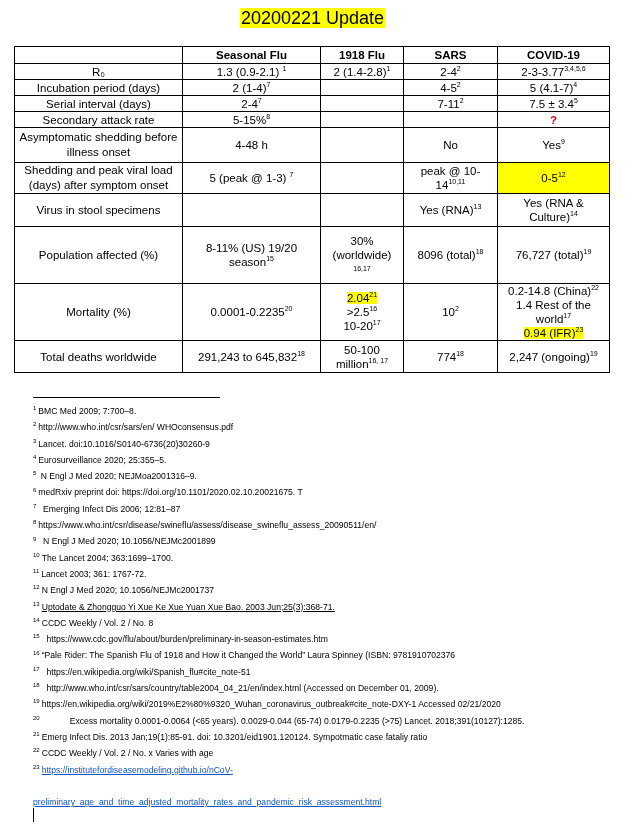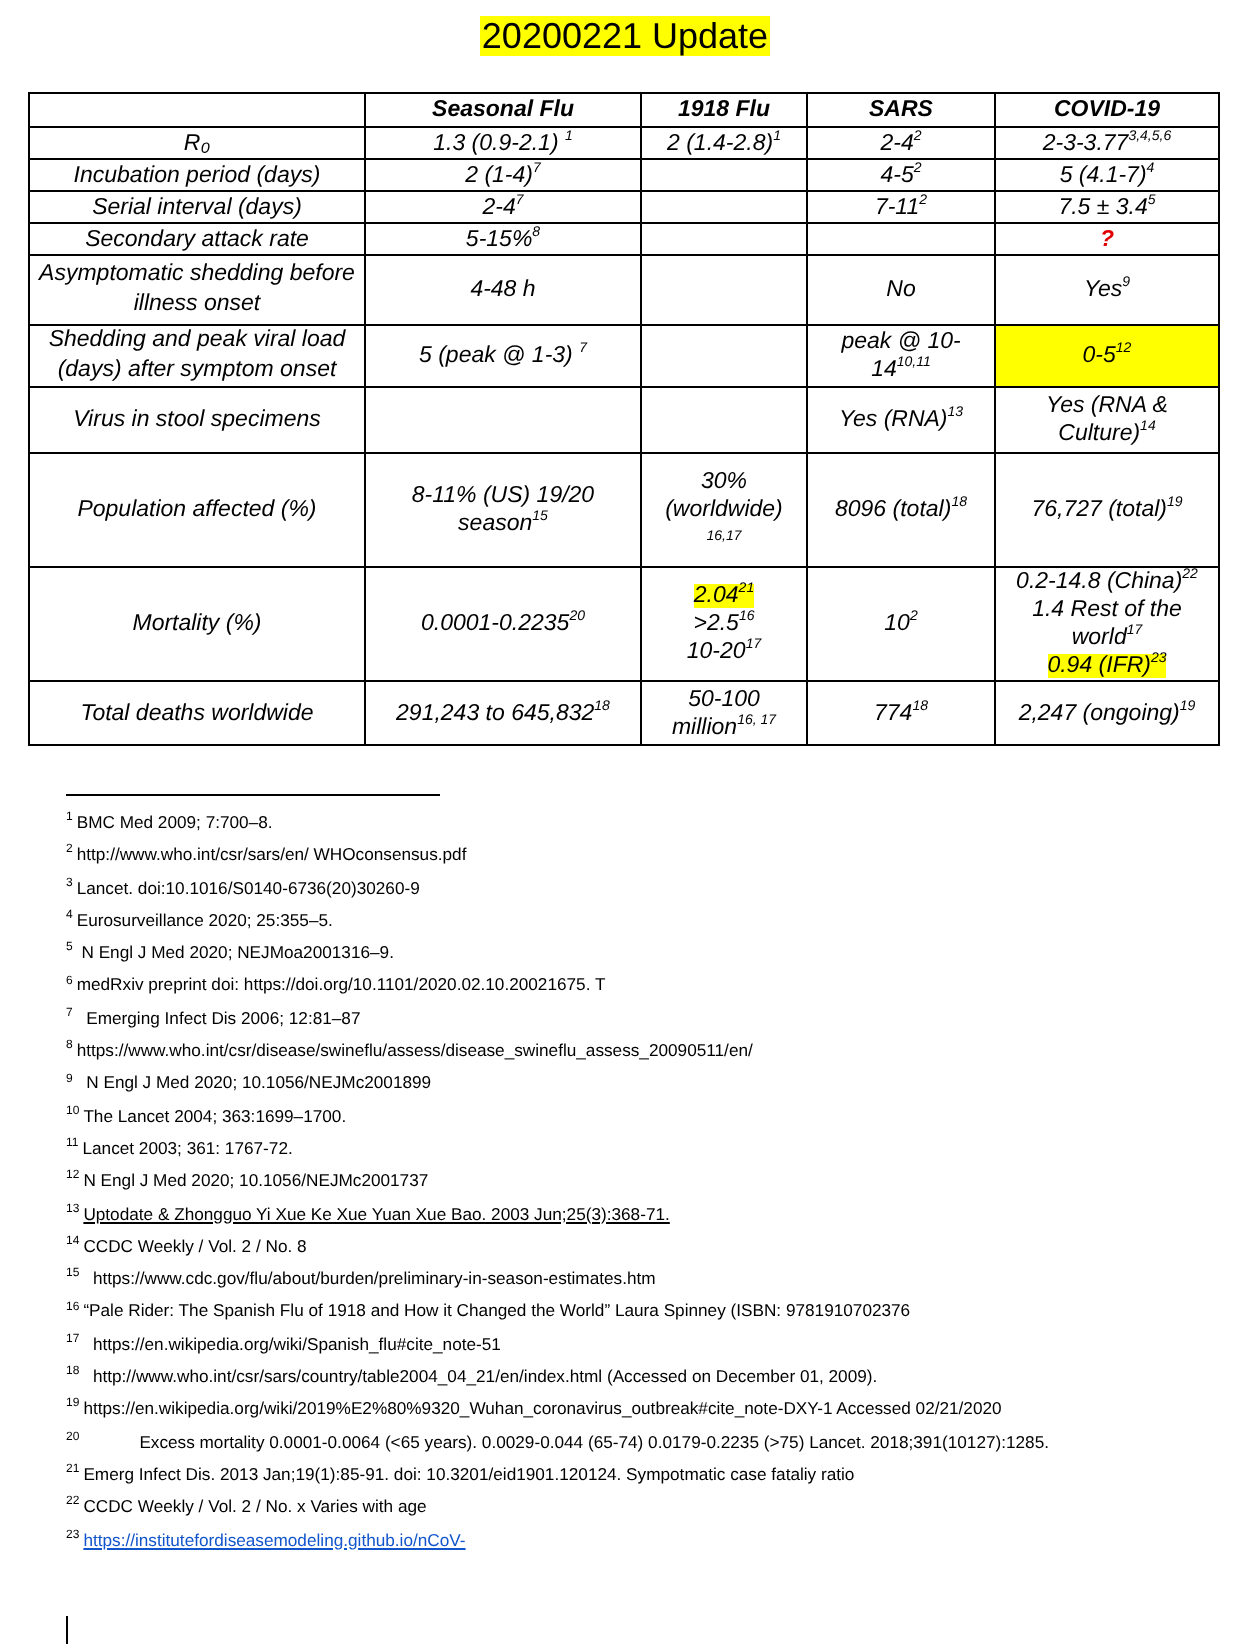--- a/index.html
+++ b/index.html
@@ -14,21 +14,20 @@
   }
   .title span { background: #ffff00; padding: 0 1px; }
   table.cmp {
     position: absolute; top: 46px; left: 14px; width: 595px;
     border-collapse: collapse; table-layout: fixed;
     font-size: 11.5px; line-height: 14px;
   }
   table.cmp td, table.cmp th {
     border: 1.3px solid #000; text-align: center; vertical-align: middle;
     padding: 0 3px;
-    font-style: italic;
   }
   table.cmp th { font-weight: bold; height: 16px; }
   table.cmp sup { font-size: 7px; line-height: 0; vertical-align: super; }
   .hl { background: #ffff00; }
   .cell-hl { background: #ffff00; }
   .red { color: #e00000; font-weight: bold; }
   .small { font-size: 7px; }
   .sep {
     position: absolute; top: 397px; left: 33px; width: 187px; height: 0;
     border-top: 1px solid #000;
@@ -167,16 +166,16 @@
     <li><sup>13</sup><span style="white-space: pre; text-decoration: underline;">Uptodate &amp; Zhongguo Yi Xue Ke Xue Yuan Xue Bao. 2003 Jun;25(3):368-71.</span></li>
     <li><sup>14</sup><span style="white-space: pre;">CCDC Weekly / Vol. 2 / No. 8</span></li>
     <li><sup>15</sup><span style="white-space: pre;">  https://www.cdc.gov/flu/about/burden/preliminary-in-season-estimates.htm</span></li>
     <li><sup>16</sup><span style="white-space: pre;">“Pale Rider: The Spanish Flu of 1918 and How it Changed the World” Laura Spinney (ISBN: 9781910702376</span></li>
     <li><sup>17</sup><span style="white-space: pre;">  https://en.wikipedia.org/wiki/Spanish_flu#cite_note-51</span></li>
     <li><sup>18</sup><span style="white-space: pre;">  http://www.who.int/csr/sars/country/table2004_04_21/en/index.html (Accessed on December 01, 2009).</span></li>
     <li><sup>19</sup><span style="white-space: pre;">https://en.wikipedia.org/wiki/2019%E2%80%9320_Wuhan_coronavirus_outbreak#cite_note-DXY-1 Accessed 02/21/2020</span></li>
     <li><sup>20</sup><span style="white-space: pre; padding-left: 28px;">Excess mortality 0.0001-0.0064 (&lt;65 years). 0.0029-0.044 (65-74) 0.0179-0.2235 (&gt;75) Lancet. 2018;391(10127):1285.</span></li>
     <li><sup>21</sup><span style="white-space: pre;">Emerg Infect Dis. 2013 Jan;19(1):85-91. doi: 10.3201/eid1901.120124. Sympotmatic case fataliy ratio</span></li>
     <li><sup>22</sup><span style="white-space: pre;">CCDC Weekly / Vol. 2 / No. x Varies with age</span></li>
-    <li><sup>23</sup><a href="#">https://institutefordiseasemodeling.github.io/nCoV-</a><br><br></li>
+    <li><sup>23</sup><a href="#">https://institutefordiseasemodeling.github.io/nCoV-</a><br><br><a href="#">preliminary_age_and_time_adjusted_mortality_rates_and_pandemic_risk_assessment.html</a></li>
   </ul>
 
 <div class="cursor"></div>
 
 </body></html>

